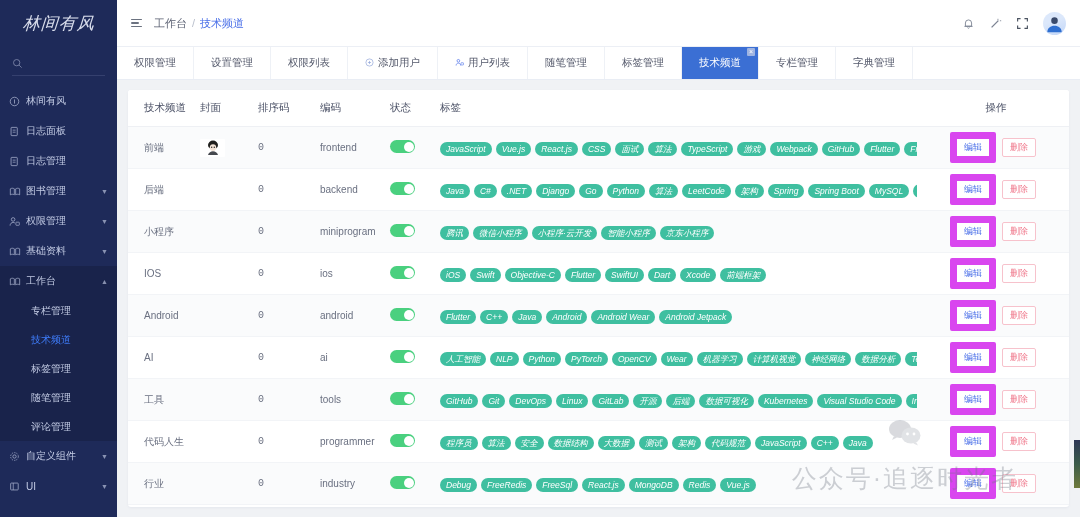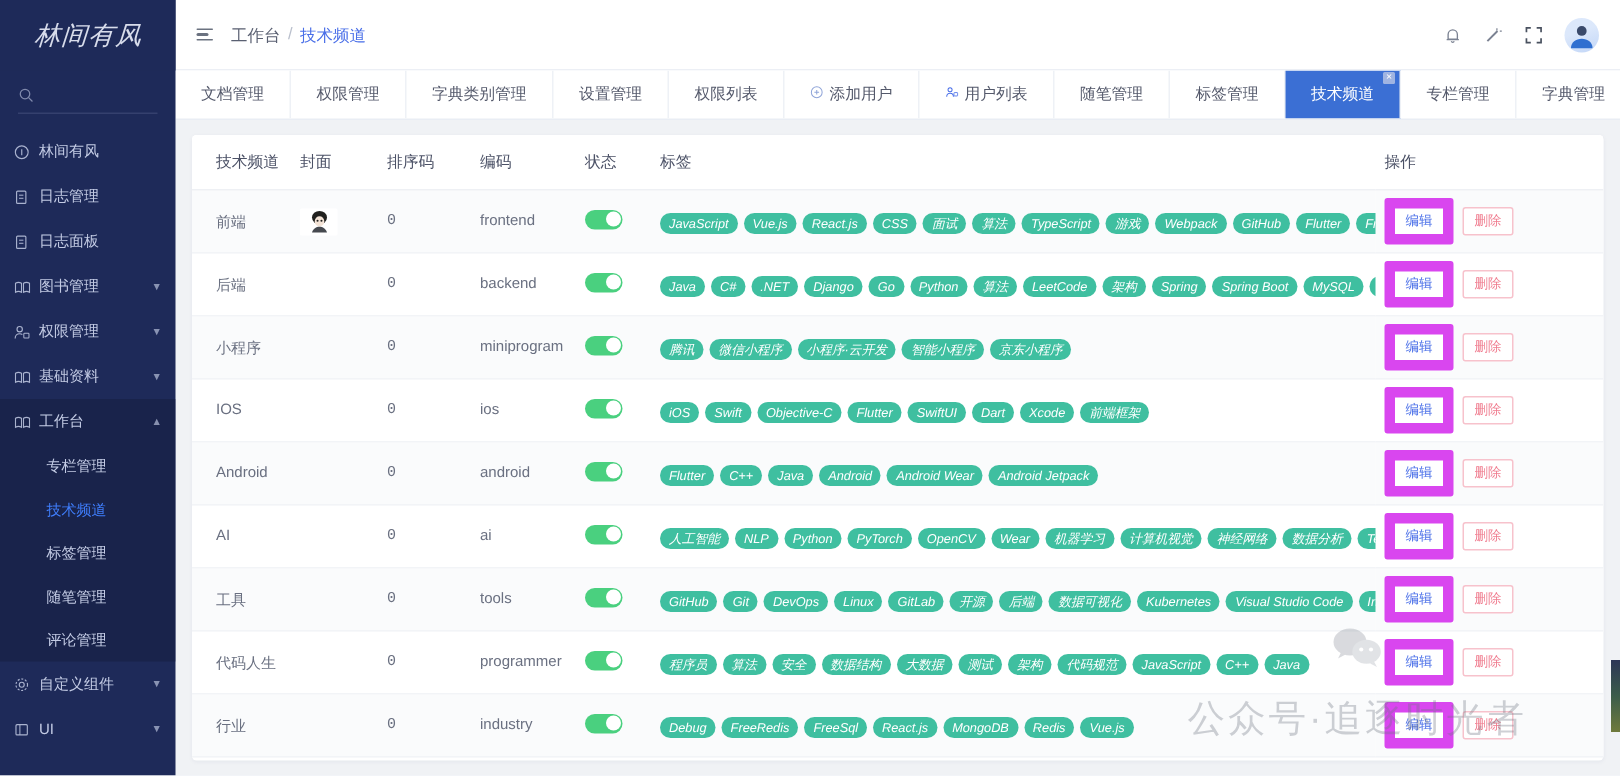--- a/index.html
+++ b/index.html
@@ -102,21 +102,21 @@
     font-size: 10px; color: #6a7081; padding: 5px 0; border-bottom: 1px solid #f2f4f7;
     height: 29px; vertical-align: middle;
   }
   tbody tr:nth-child(odd) td { background: #fafbfc; }
   .c-name  { width: 72px; padding-left: 16px !important; }
   .c-cover { width: 58px; }
   .c-sort  { width: 62px; font-family: Liberation Mono, monospace; }
   .c-code  { width: 70px; }
   .c-state { width: 50px; }
   .c-tags  { width: auto; }
-  .c-act   { width: 152px; padding-left: 6px !important; }
+  .c-act   { width: 152px; padding-left: 6px !important; text-align: center; }
   thead .c-name { padding-left: 16px; }
 
   .cover-img {
     width: 25px; height: 18px; background: #fff; border-radius: 1px;
     display: flex; align-items: center; justify-content: center; overflow: hidden;
   }
   .cover-img.lav { background: #c9c7f2; }
 
   .switch {
     width: 25px; height: 13px; border-radius: 7px; background: #4ad07f;
@@ -203,32 +203,32 @@
       </div>
 
       <div class="nav-item">
         <span class="ico">
           <svg width="11" height="11" viewBox="0 0 16 16">
               <rect x="3" y="2" width="9" height="12" rx="1" fill="none" stroke="#c3cbe4" stroke-width="1.1"></rect>
               <line x1="5.4" y1="6" x2="9.6" y2="6" stroke="#c3cbe4" stroke-width="1"></line>
               <line x1="5.4" y1="9" x2="9.6" y2="9" stroke="#c3cbe4" stroke-width="1"></line>
             </svg>
         </span>
-        <span class="lbl">日志管理</span>
+        <span class="lbl">日志面板</span>
       </div>
 
       <div class="nav-item">
         <span class="ico">
           <svg width="11" height="11" viewBox="0 0 16 16">
               <rect x="3" y="2" width="9" height="12" rx="1" fill="none" stroke="#c3cbe4" stroke-width="1.1"></rect>
               <line x1="5.4" y1="6" x2="9.6" y2="6" stroke="#c3cbe4" stroke-width="1"></line>
               <line x1="5.4" y1="9" x2="9.6" y2="9" stroke="#c3cbe4" stroke-width="1"></line>
             </svg>
         </span>
-        <span class="lbl">日志面板</span>
+        <span class="lbl">日志管理</span>
       </div>
 
       <div class="nav-item">
         <span class="ico">
           <svg width="12" height="11" viewBox="0 0 18 16">
               <path d="M2 4c2-1.2 4-1.2 6 0v9c-2-1.2-4-1.2-6 0z" fill="none" stroke="#c3cbe4" stroke-width="1.1"></path>
               <path d="M16 4c-2-1.2-4-1.2-6 0v9c2-1.2 4-1.2 6 0z" fill="none" stroke="#c3cbe4" stroke-width="1.1"></path>
             </svg>
         </span>
         <span class="lbl">图书管理</span>
@@ -348,27 +348,21 @@
           <svg width="23" height="23" viewBox="0 0 24 24">
               <circle cx="12" cy="9" r="3.4" fill="#3a4a6b"></circle>
               <path d="M4.5 21c0-4.2 3.4-6.6 7.5-6.6s7.5 2.4 7.5 6.6z" fill="#2f6fd0"></path>
             </svg>
         </span>
       </div>
     </header>
 
     <div class="tabbar">
       <div class="tab">
-          <span>文档管理</span>
-        </div>
-      <div class="tab">
           <span>权限管理</span>
-        </div>
-      <div class="tab">
-          <span>字典类别管理</span>
         </div>
       <div class="tab">
           <span>设置管理</span>
         </div>
       <div class="tab">
           <span>权限列表</span>
         </div>
       <div class="tab">
         <span><svg width="9" height="9" viewBox="0 0 16 16">
               <circle cx="8" cy="8" r="6.4" fill="none" stroke="#8fa4d8" stroke-width="1.2"></circle>

